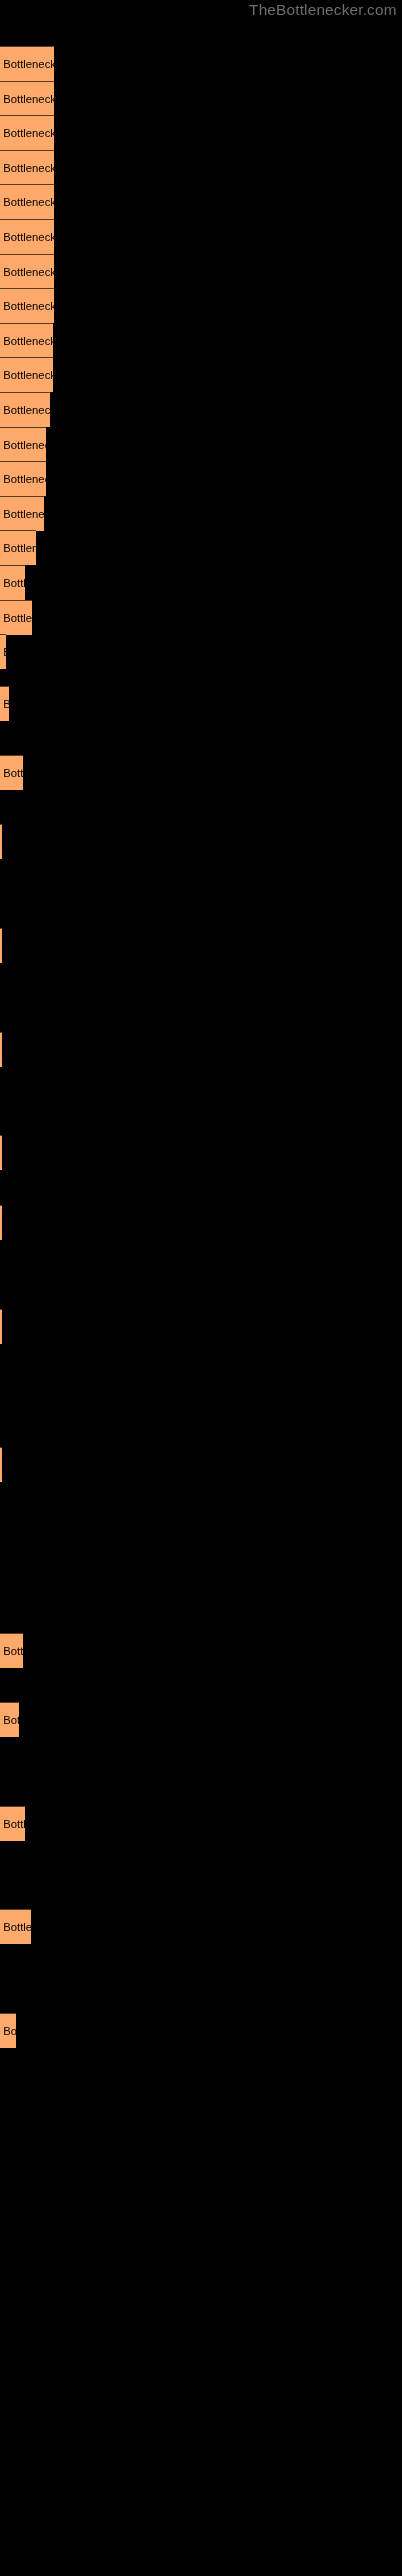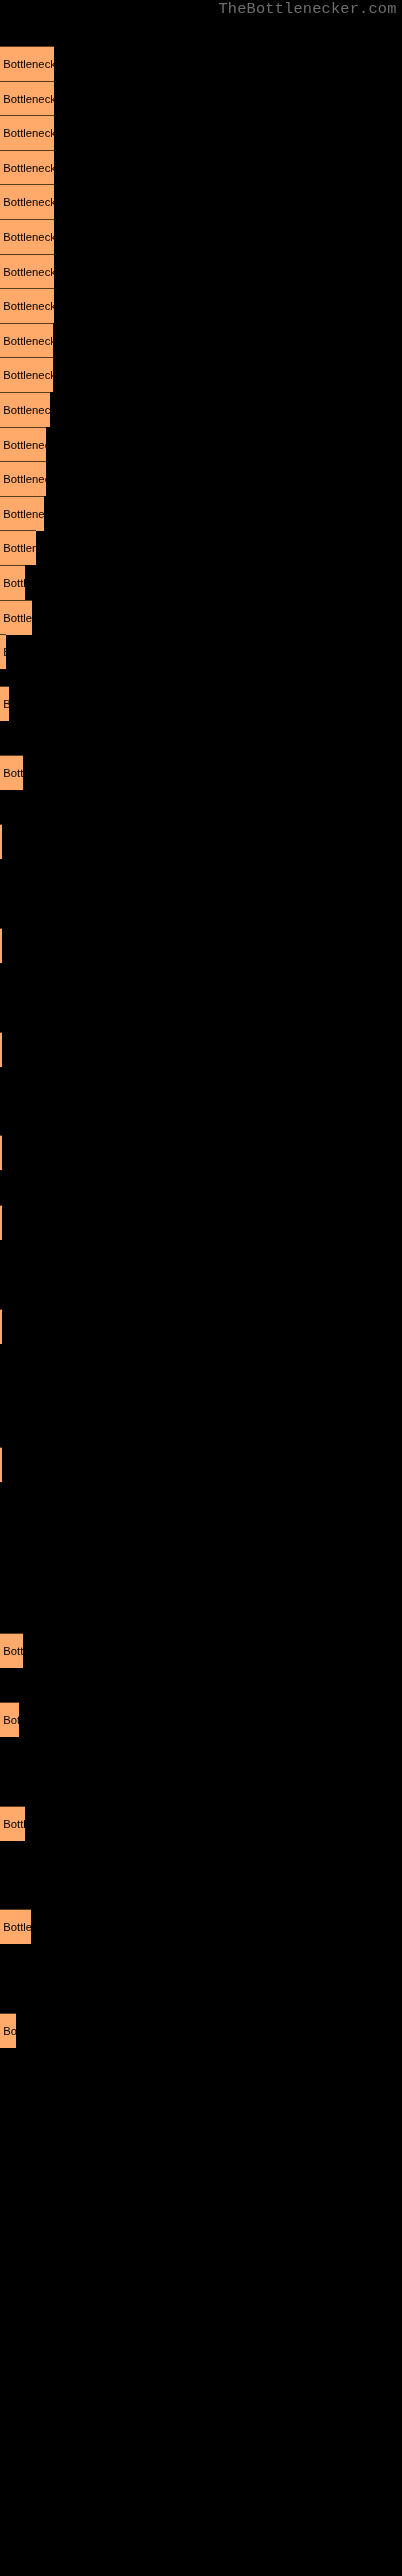--- a/index.html
+++ b/index.html
@@ -25,21 +25,21 @@
     text-align: right;
     padding-right: 6.4px;
     box-sizing: border-box;
   }
   .site-title {
     display: inline-block;
     color: #6e6e6e;
     font-size: 15.3px;
     line-height: 19.3px;
     letter-spacing: 0.2px;
-    font-family: Liberation Mono, monospace;
+    font-family: Liberation Sans, sans-serif;
     white-space: nowrap;
   }
 
   .chart-area {
     position: absolute;
     top: 0;
     left: 0;
     width: 403px;
     height: 2576px;
   }

